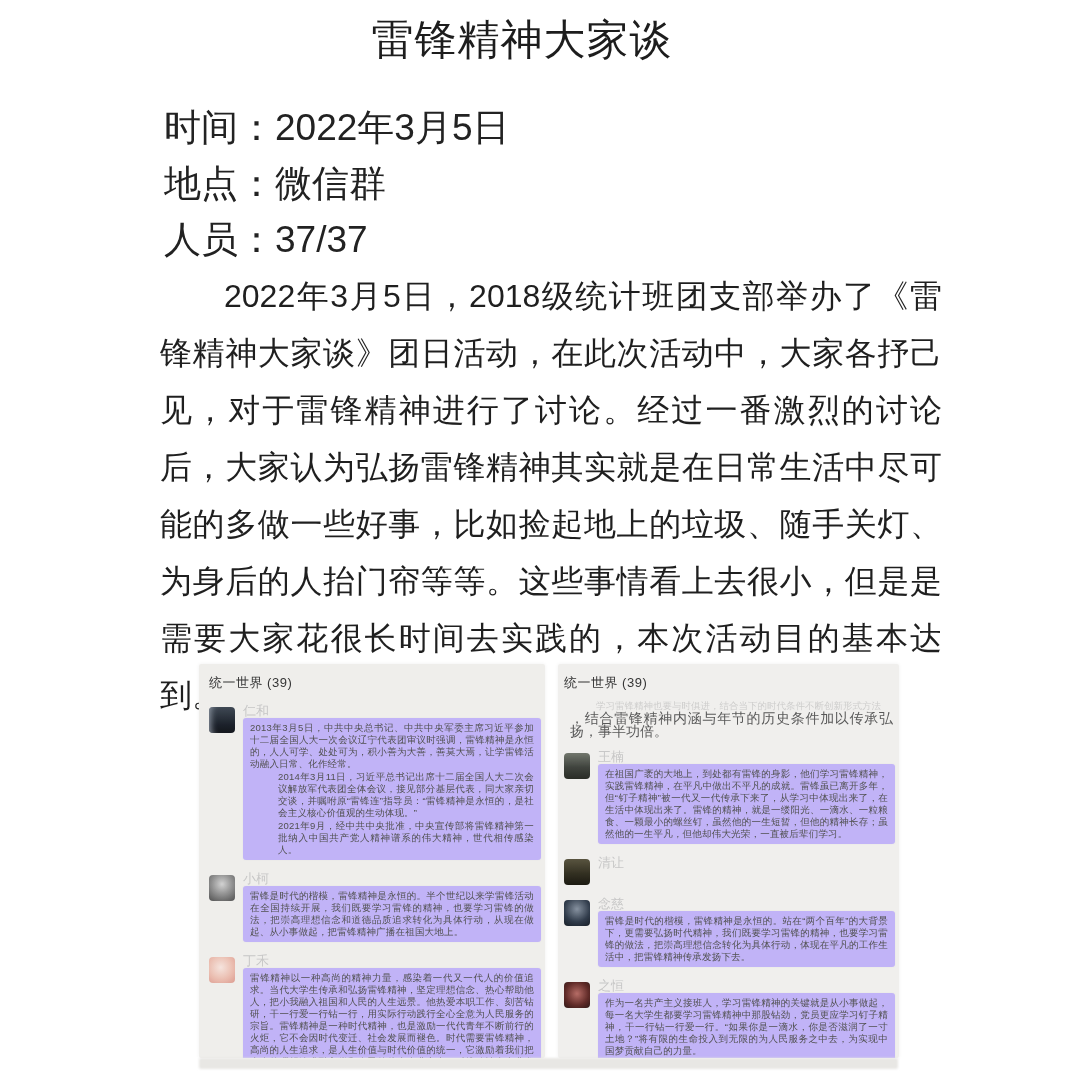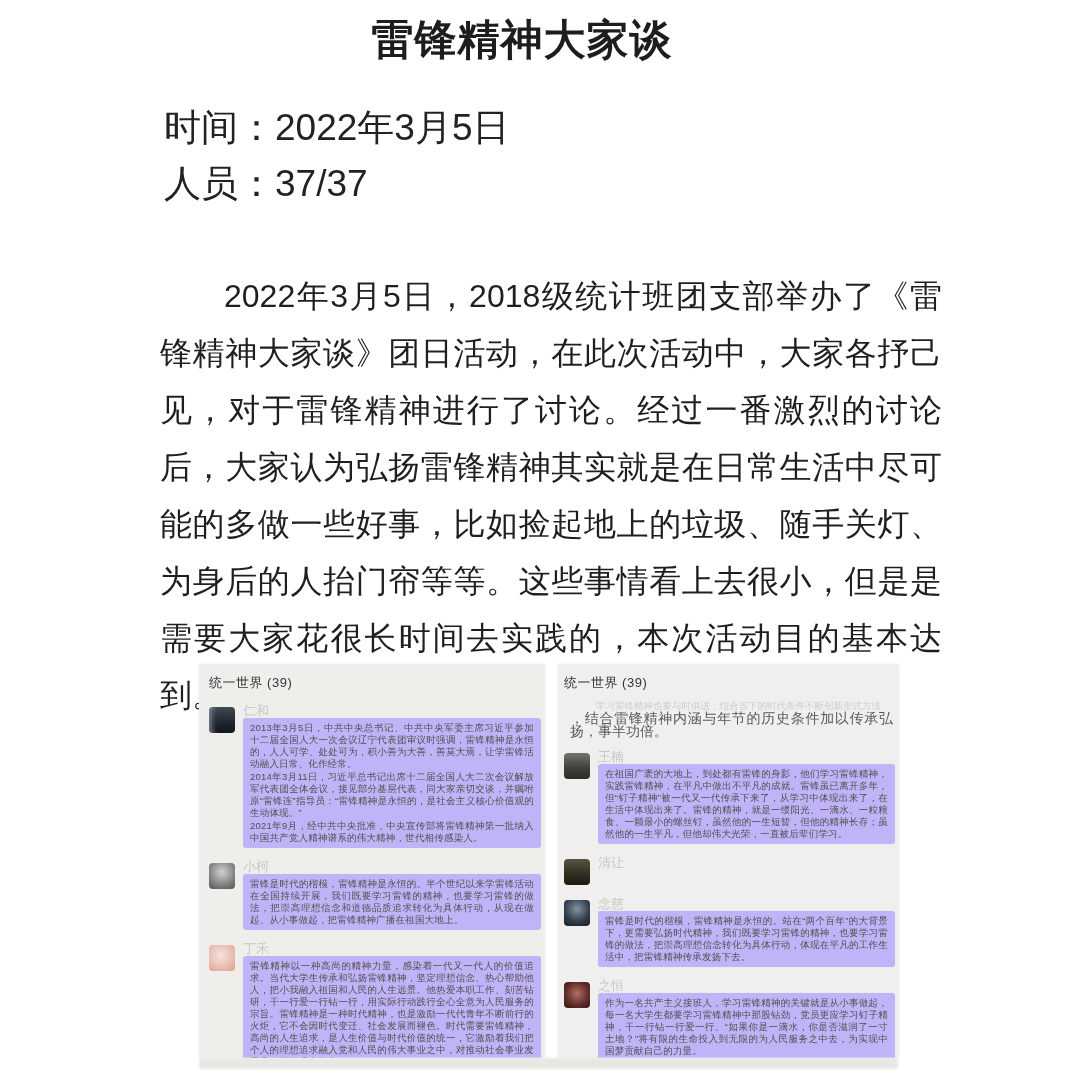--- a/index.html
+++ b/index.html
@@ -4,21 +4,21 @@
 <style>
   html,body{margin:0;padding:0;}
   body{
     width:1080px;height:1080px;background:#ffffff;overflow:hidden;
     font-family:"Liberation Sans","DejaVu Sans",sans-serif;
     color:#262626;position:relative;
   }
   
   .doc-title{
     position:absolute;left:0;top:12px;width:1044px;text-align:center;
-    font-size:42px;font-weight:700;color:#1d1d1d;letter-spacing:1px;
+    font-size:42px;font-weight:400;color:#1d1d1d;letter-spacing:1px;
     filter:blur(.25px);
   }
   .meta{
     position:absolute;left:164px;top:100px;font-size:37px;line-height:56px;
     color:#222;filter:blur(.25px);font-weight:500;
   }
   .meta div{height:56px;}
   .body-par{
     position:absolute;left:160px;top:268px;width:782px;
     font-size:32px;line-height:57px;color:#1f1f1f;font-weight:500;
@@ -59,21 +59,21 @@
   }
   .bubble{
     background:#c4b5fd;border-radius:3px;padding:4px 7px;margin-top:2px;
     box-shadow:0 0 2px rgba(0,0,0,.05);
   }
   .mt{
     margin:0;font-size:9.5px;line-height:12px;color:#4c4c4c;
     text-align:justify;text-justify:inter-character;
     filter:blur(.45px);letter-spacing:.2px;
   }
-  .mt + .mt{margin-top:1px;}
+  .mt + .mt{margin-top:1px;margin-left:28px;}
   .continuation{margin-top:2px;padding:2px 2px 0 6px;}
   .cont-faint{
     display:block;font-size:9.5px;line-height:12px;color:#9a9a9a;opacity:.4;
     filter:blur(.6px);white-space:nowrap;overflow:hidden;text-indent:26px;
   }
   .cont-text{
     display:block;font-size:14px;line-height:13px;color:#555;
     filter:blur(.45px);text-align:justify;
   }
   .bottom-strip{
@@ -81,20 +81,21 @@
     background:#e8e7e4;border-radius:2px;filter:blur(1.3px);
   }
 </style>
 </head>
 <body>
 
 <div class="doc-title">雷锋精神大家谈</div>
 
 <div class="meta">
   <div>时间：2022年3月5日</div>
+  <div>地点：微信群</div>
   <div>人员：37/37</div>
 </div>
 
 <p class="body-par">2022年3月5日，2018级统计班团支部举办了《雷锋精神大家谈》团日活动，在此次活动中，大家各抒己见，对于雷锋精神进行了讨论。经过一番激烈的讨论后，大家认为弘扬雷锋精神其实就是在日常生活中尽可能的多做一些好事，比如捡起地上的垃圾、随手关灯、为身后的人抬门帘等等。这些事情看上去很小，但是是需要大家花很长时间去实践的，本次活动目的基本达到。</p>
 
 <div class="screens">
 
   <div class="panel left">
     <div class="chat-header">统一世界 (39)</div>
 

